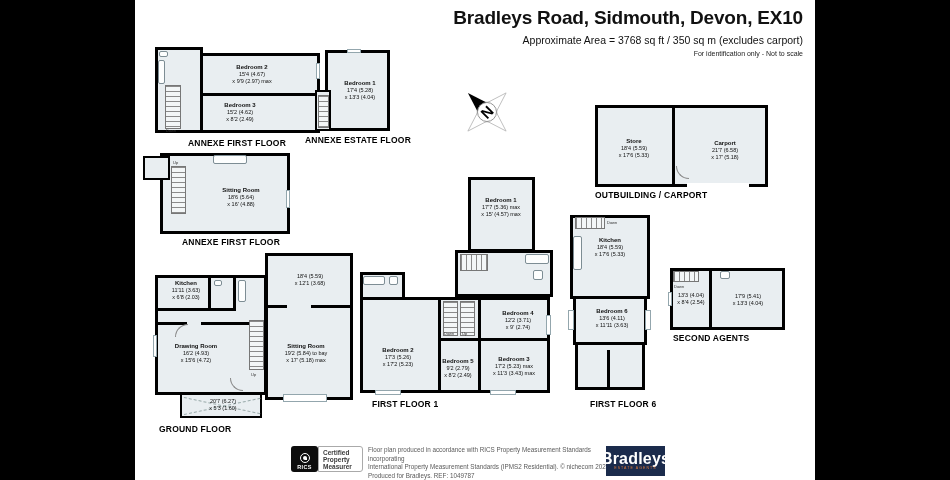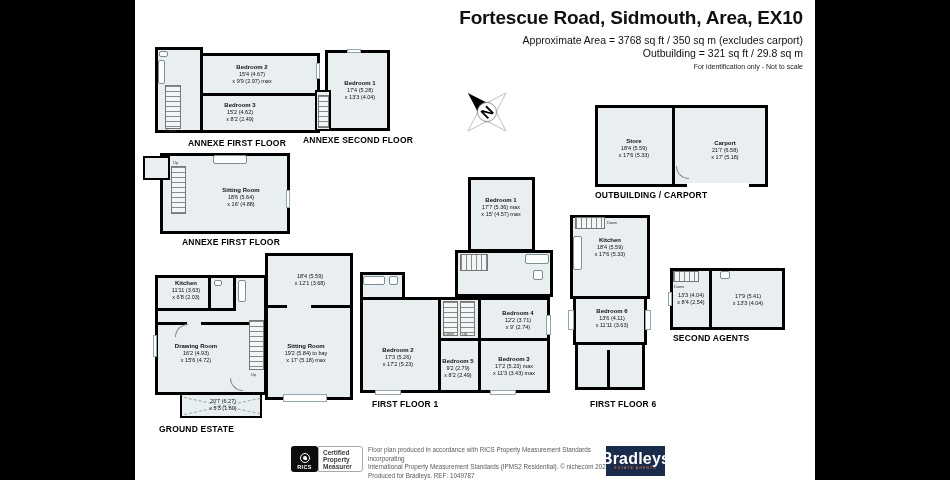--- a/index.html
+++ b/index.html
@@ -48,23 +48,22 @@
   .brad .bname { color:#fff; font-size:16px; font-weight:bold; letter-spacing:0.2px; line-height:12px; }
   .brad .btag { color:#e07b39; font-size:3.5px; letter-spacing:1.1px; margin-top:1px; }
 </style>
 </head>
 <body>
 
 <div id="stage">
   <div class="page">
 
     <div class="hdr">
-      <h1>Fortescue Road, Sidmouth, Area, EX10</h1>
+      <h1>Bradleys Road, Sidmouth, Devon, EX10</h1>
       <div class="hline">Approximate Area = 3768 sq ft / 350 sq m (excludes carport)</div>
-      <div class="hline">Outbuilding = 321 sq ft / 29.8 sq m</div>
       <div class="hnote">For identification only - Not to scale</div>
     </div>
 
     <svg style="position:absolute;left:324px;top:84px" width="56" height="56" viewBox="0 0 56 56">
       <g transform="rotate(-45 28 28)">
         <polygon points="28,14 42,28 28,42 14,28" fill="none" stroke="#c2c2c2" stroke-width="0.8"></polygon>
         <polygon points="28,1 34.5,21.5 28,28 21.5,21.5" fill="#000"></polygon>
         <polygon points="55,28 34.5,34.5 28,28 34.5,21.5" fill="#fff" stroke="#b5b5b5" stroke-width="0.8"></polygon>
         <polygon points="28,55 21.5,34.5 28,28 34.5,34.5" fill="#fff" stroke="#b5b5b5" stroke-width="0.8"></polygon>
         <polygon points="1,28 21.5,21.5 28,28 21.5,34.5" fill="#fff" stroke="#b5b5b5" stroke-width="0.8"></polygon>
@@ -95,21 +94,21 @@
 
     <div class="room" style="left:190px;top:50px;width:65px;height:81px"></div>
     <div class="room thin" style="left:180px;top:90px;width:16px;height:41px"></div>
     <div class="st v" style="left:183px;top:95px;width:11px;height:33px"></div>
     <div class="win" style="left:212px;top:49px;width:14px;height:4px"></div>
     <div class="rl" style="left:225px;top:90px">
         <div class="rname">Bedroom 1</div>
         <div class="rdim">17'4 (5.28)</div>
         <div class="rdim">x 13'3 (4.04)</div>
       </div>
-    <div class="pl ctr" style="left:223px;top:135px">ANNEXE SECOND FLOOR</div>
+    <div class="pl ctr" style="left:223px;top:135px">ANNEXE ESTATE FLOOR</div>
 
     <div class="room" style="left:460px;top:105px;width:80px;height:82px"></div>
     <div class="room" style="left:537px;top:105px;width:96px;height:82px"></div>
     <div class="gap" style="left:552px;top:183px;width:62px;height:5px"></div>
     <div class="arc" style="left:541px;top:166px;width:13px;height:13px;border-width:0 0 1px 1px;border-radius:0 0 0 13px"></div>
     <div class="rl" style="left:499px;top:148px">
         <div class="rname">Store</div>
         <div class="rdim">18'4 (5.59)</div>
         <div class="rdim">x 17'6 (5.33)</div>
       </div>
@@ -169,21 +168,21 @@
       </div>
     <div class="rl" style="left:171px;top:353px">
         <div class="rname">Sitting Room</div>
         <div class="rdim">19'2 (5.84) to bay</div>
         <div class="rdim">x 17' (5.18) max</div>
       </div>
     <div class="rl" style="left:88px;top:405px">
         <div class="rdim">20'7 (6.27)</div>
         <div class="rdim">x 5'3 (1.60)</div>
       </div>
-    <div class="pl" style="left:24px;top:424px">GROUND ESTATE</div>
+    <div class="pl" style="left:24px;top:424px">GROUND FLOOR</div>
 
     <div class="room" style="left:333px;top:177px;width:67px;height:75px"></div>
     <div class="room" style="left:320px;top:250px;width:98px;height:47px"></div>
     <div class="room" style="left:225px;top:272px;width:45px;height:48px"></div>
     <div class="room" style="left:225px;top:297px;width:190px;height:96px"></div>
     <div class="w" style="left:303px;top:300px;width:3px;height:91px"></div>
     <div class="w" style="left:343px;top:300px;width:3px;height:91px"></div>
     <div class="w" style="left:306px;top:338px;width:38px;height:3px"></div>
     <div class="w" style="left:346px;top:338px;width:67px;height:3px"></div>
     <div class="st v" style="left:308px;top:301px;width:15px;height:35px"></div>

